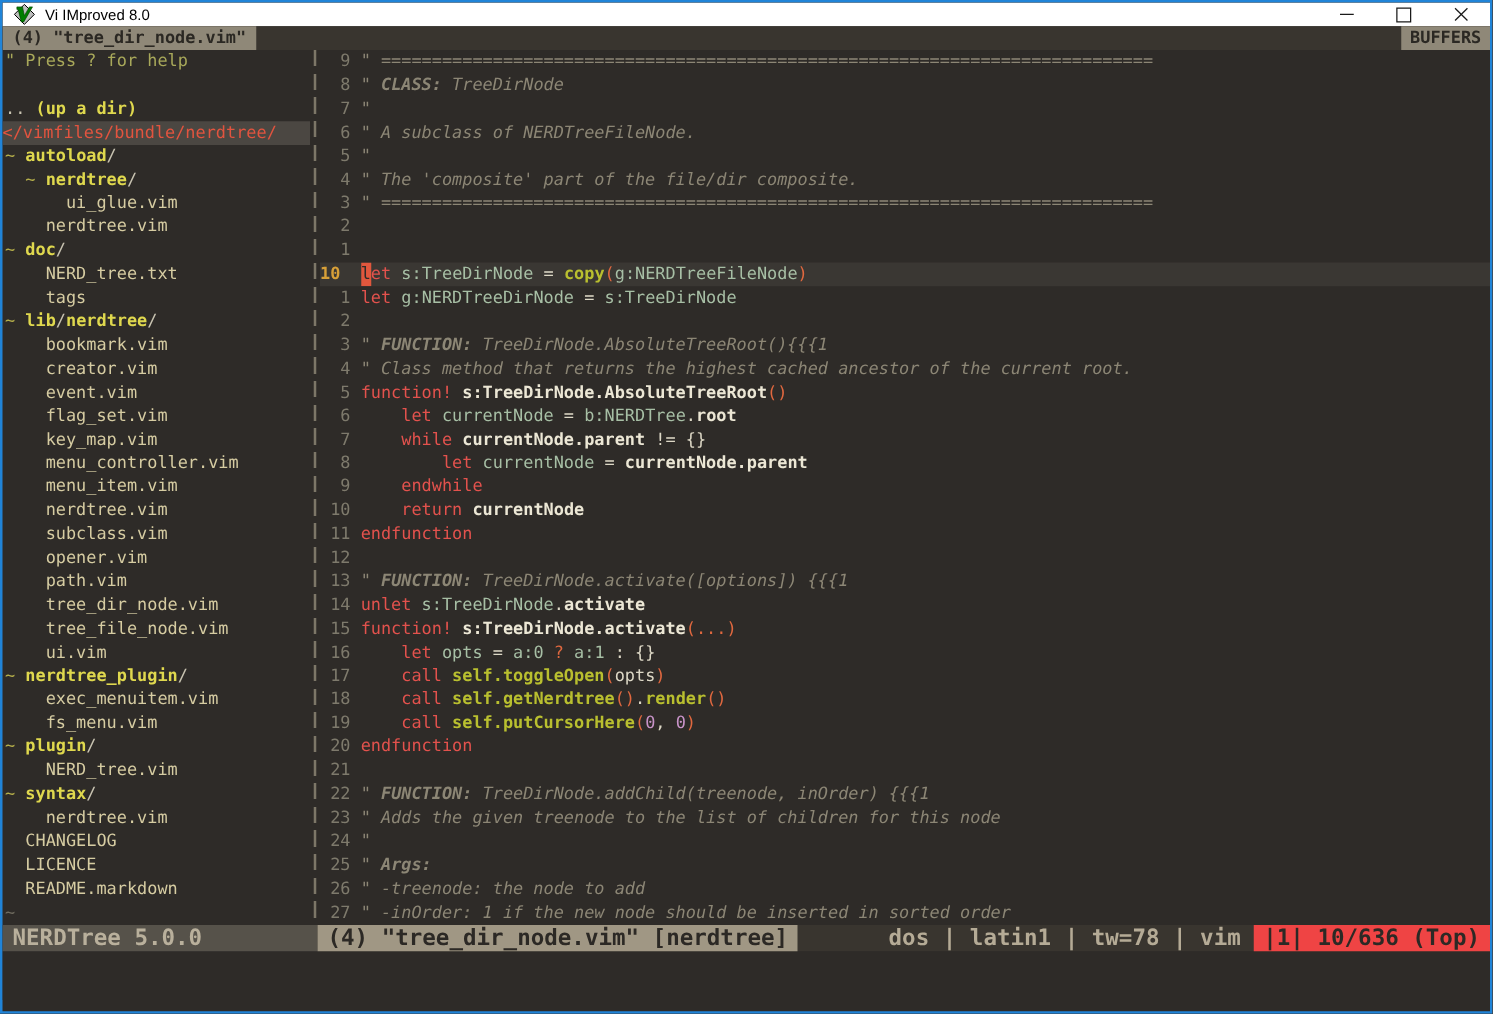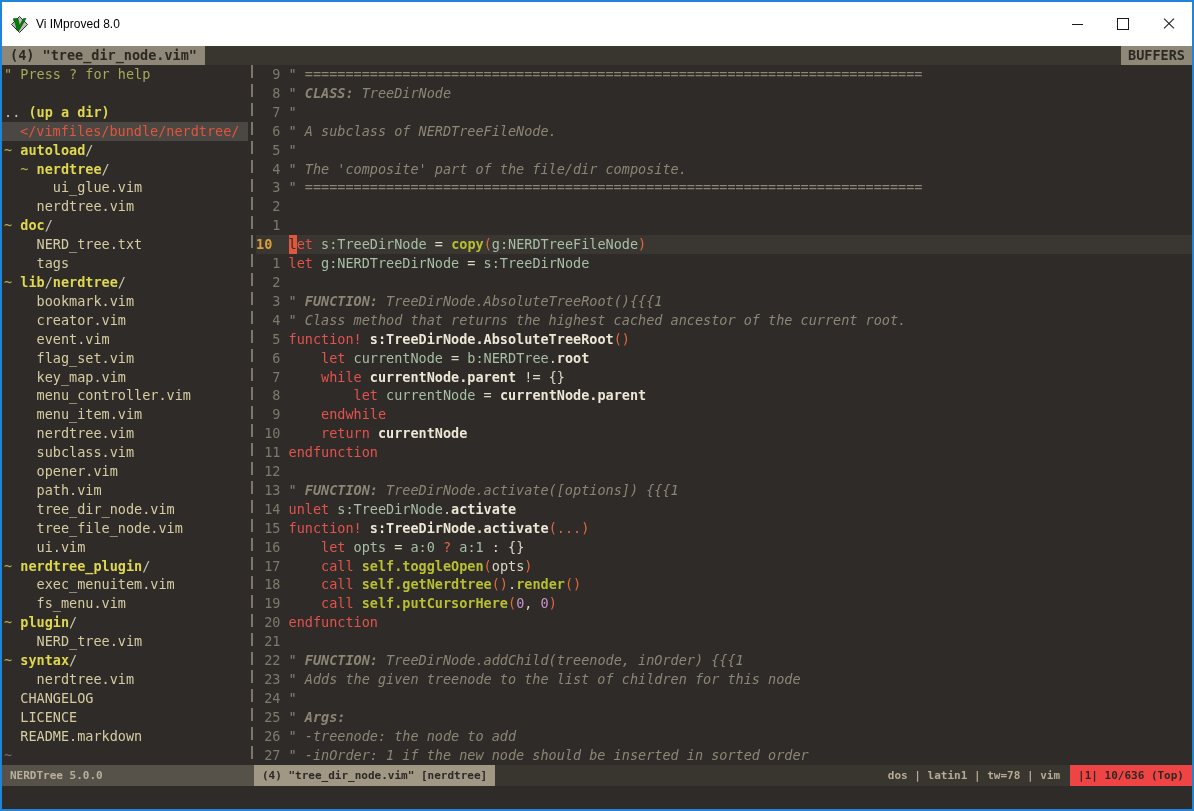--- a/index.html
+++ b/index.html
@@ -2,21 +2,21 @@
 <html><head>
 <meta charset="utf-8">
 <style>
   html,body{margin:0;padding:0;background:#555;}
   .window{
     width:1194px;height:811px;box-sizing:border-box;position:relative;
     border:2px solid #2084d8;background:#2e2b28;overflow:hidden;
     font-family:"DejaVu Sans Mono",monospace;
   }
   
-  .titlebar{height:44px;background:#ffffff;display:flex;align-items:center;}
+  .titlebar{height:19px;background:#ffffff;display:flex;align-items:center;}
   .titlebar .vim-icon{width:17px;height:17px;margin-left:9px;flex:0 0 auto;}
   .titlebar .title{margin-left:8px;font-family:"Liberation Sans",sans-serif;
     font-size:12px;color:#000;}
   .titlebar .spacer{flex:1;}
   .winbtn{width:46px;height:28px;display:flex;align-items:center;justify-content:center;}
   .glyph-min{width:11px;height:1px;background:#1a1a1a;}
   .glyph-max{width:10px;height:10px;border:1px solid #1a1a1a;}
   .glyph-close{position:relative;width:12px;height:12px;}
   .glyph-close::before,.glyph-close::after{content:"";position:absolute;left:-1px;top:5px;
     width:14px;height:1px;background:#1a1a1a;}
@@ -25,21 +25,21 @@
   
   .tabline{height:19px;background:#39352f;display:flex;font-size:13.5px;
     line-height:19px;font-weight:bold;white-space:pre;}
   .tab{background:#8f8878;color:#2b2823;padding:0 8px;}
   .tabline .spacer{flex:1;}
   .buffers{background:#8f8878;color:#2b2823;padding:0 7px;}
   
   .main{display:flex;height:700px;font-size:13.5px;}
   .row{height:18.92px;line-height:18.92px;white-space:pre;overflow:hidden;}
   .tree{width:244px;padding-left:2px;flex:0 0 auto;overflow:hidden;}
-  .tree .rootline{background:#4b4742;margin-left:-2px;padding-left:18px;}
+  .tree .rootline{background:#4b4742;margin-left:-2px;padding-left:0;}
   .vsep{width:8px;flex:0 0 auto;position:relative;}
   .vsep::before{content:"";position:absolute;left:3px;top:0;bottom:0;width:2px;
     background:repeating-linear-gradient(to bottom,#7d7768 0 13px,rgba(0,0,0,0) 13px 18.92px);}
   .code{flex:1;overflow:hidden;}
   .crow{display:flex;}
   .crow.current{background:#3a3733;}
   .gut{flex:0 0 auto;color:#7e7a6c;}
   .crow.current .gut{color:#d8a038;font-weight:bold;}
   
   .tk-k{color:#e3524d;text-align:right;}
@@ -54,21 +54,21 @@
   .tk-cur{background:#e1573d;color:#2e2b28;}
   
   .tk-h{color:#a8a85a;}
   .tk-w{color:#c9c4b2;}
   .tk-dirb{color:#dfd84e;font-weight:bold;}
   .tk-tl{color:#b4ae4a;}
   .tk-file{color:#d6cca2;}
   .tk-root{color:#e2543f;}
   .tk-nt{color:#6f6b5f;}
   
-  .statusline{height:21px;display:flex;font-size:11px;line-height:21px;
+  .statusline{height:21px;display:flex;font-size:18px;line-height:21px;
     font-weight:bold;white-space:pre;}
   .st-left{width:252px;flex:0 0 auto;background:#56524a;color:#b9b09c;padding-left:8px;box-sizing:border-box;}
   .st-mid{flex:1;background:#39352f;display:flex;}
   .st-file{background:#a09784;color:#2c2925;padding:0 8px;}
   .st-mid .spacer{flex:1;}
   .st-info{color:#b5ab96;padding-right:10px;}
   .st-pos{background:#ef4444;color:#2c2925;padding:0 8px;}
   .cmdline{height:39px;background:#2e2b28;}
 </style>
 </head>

